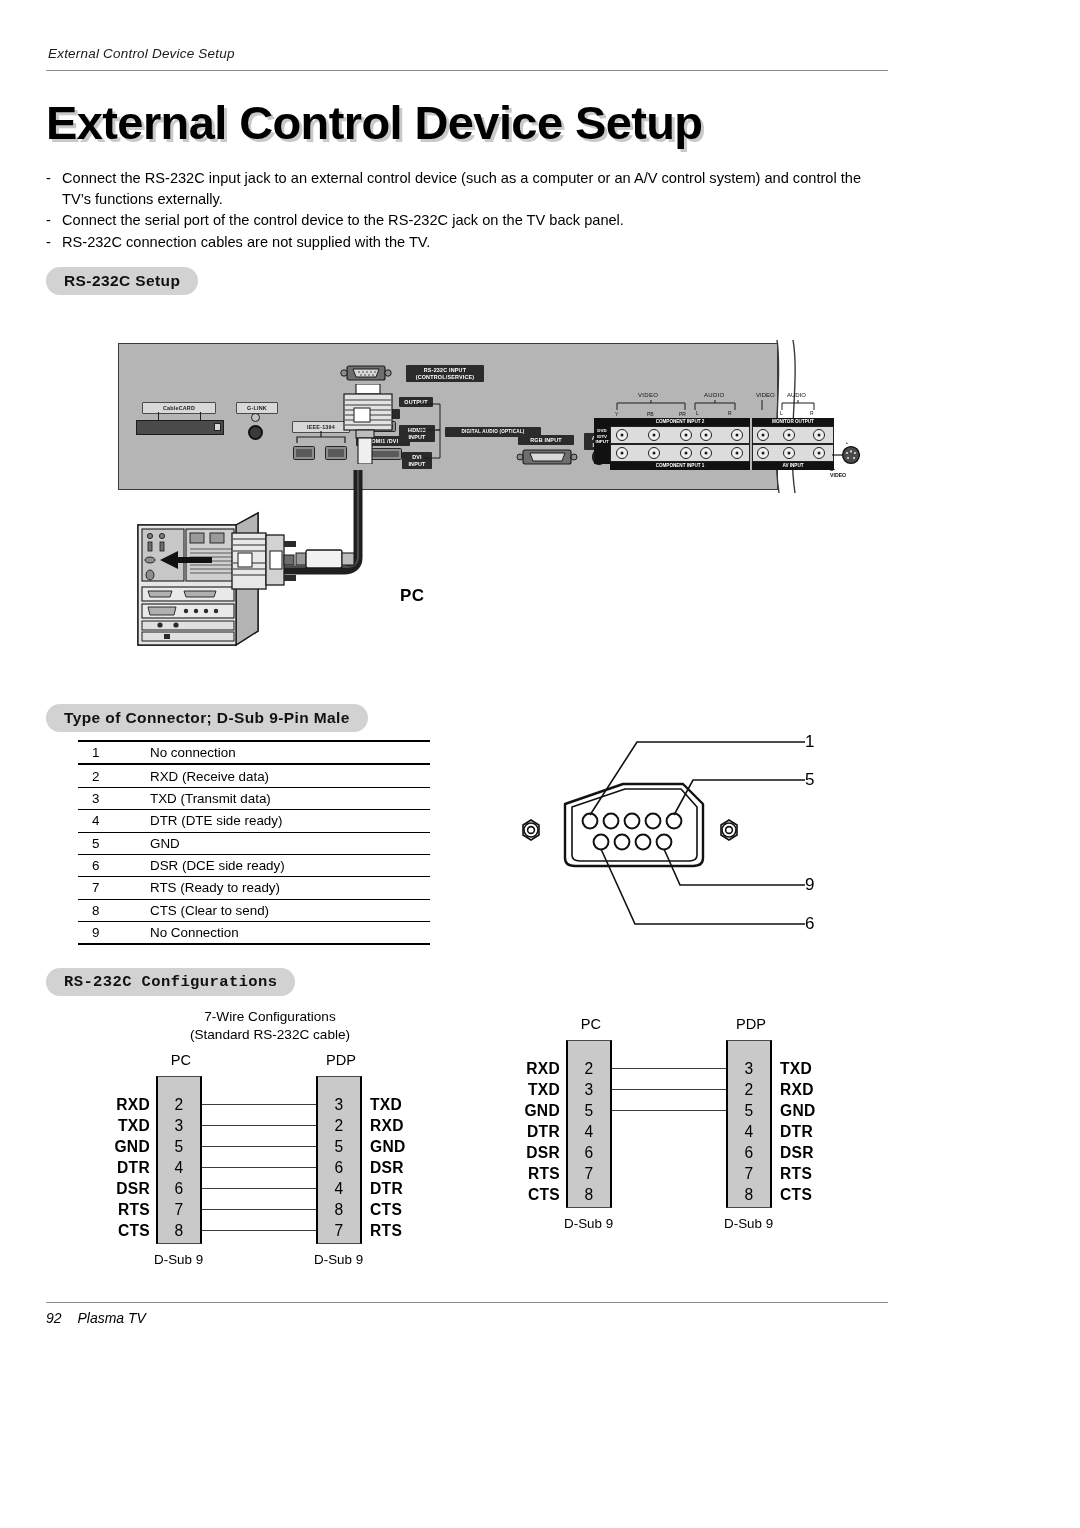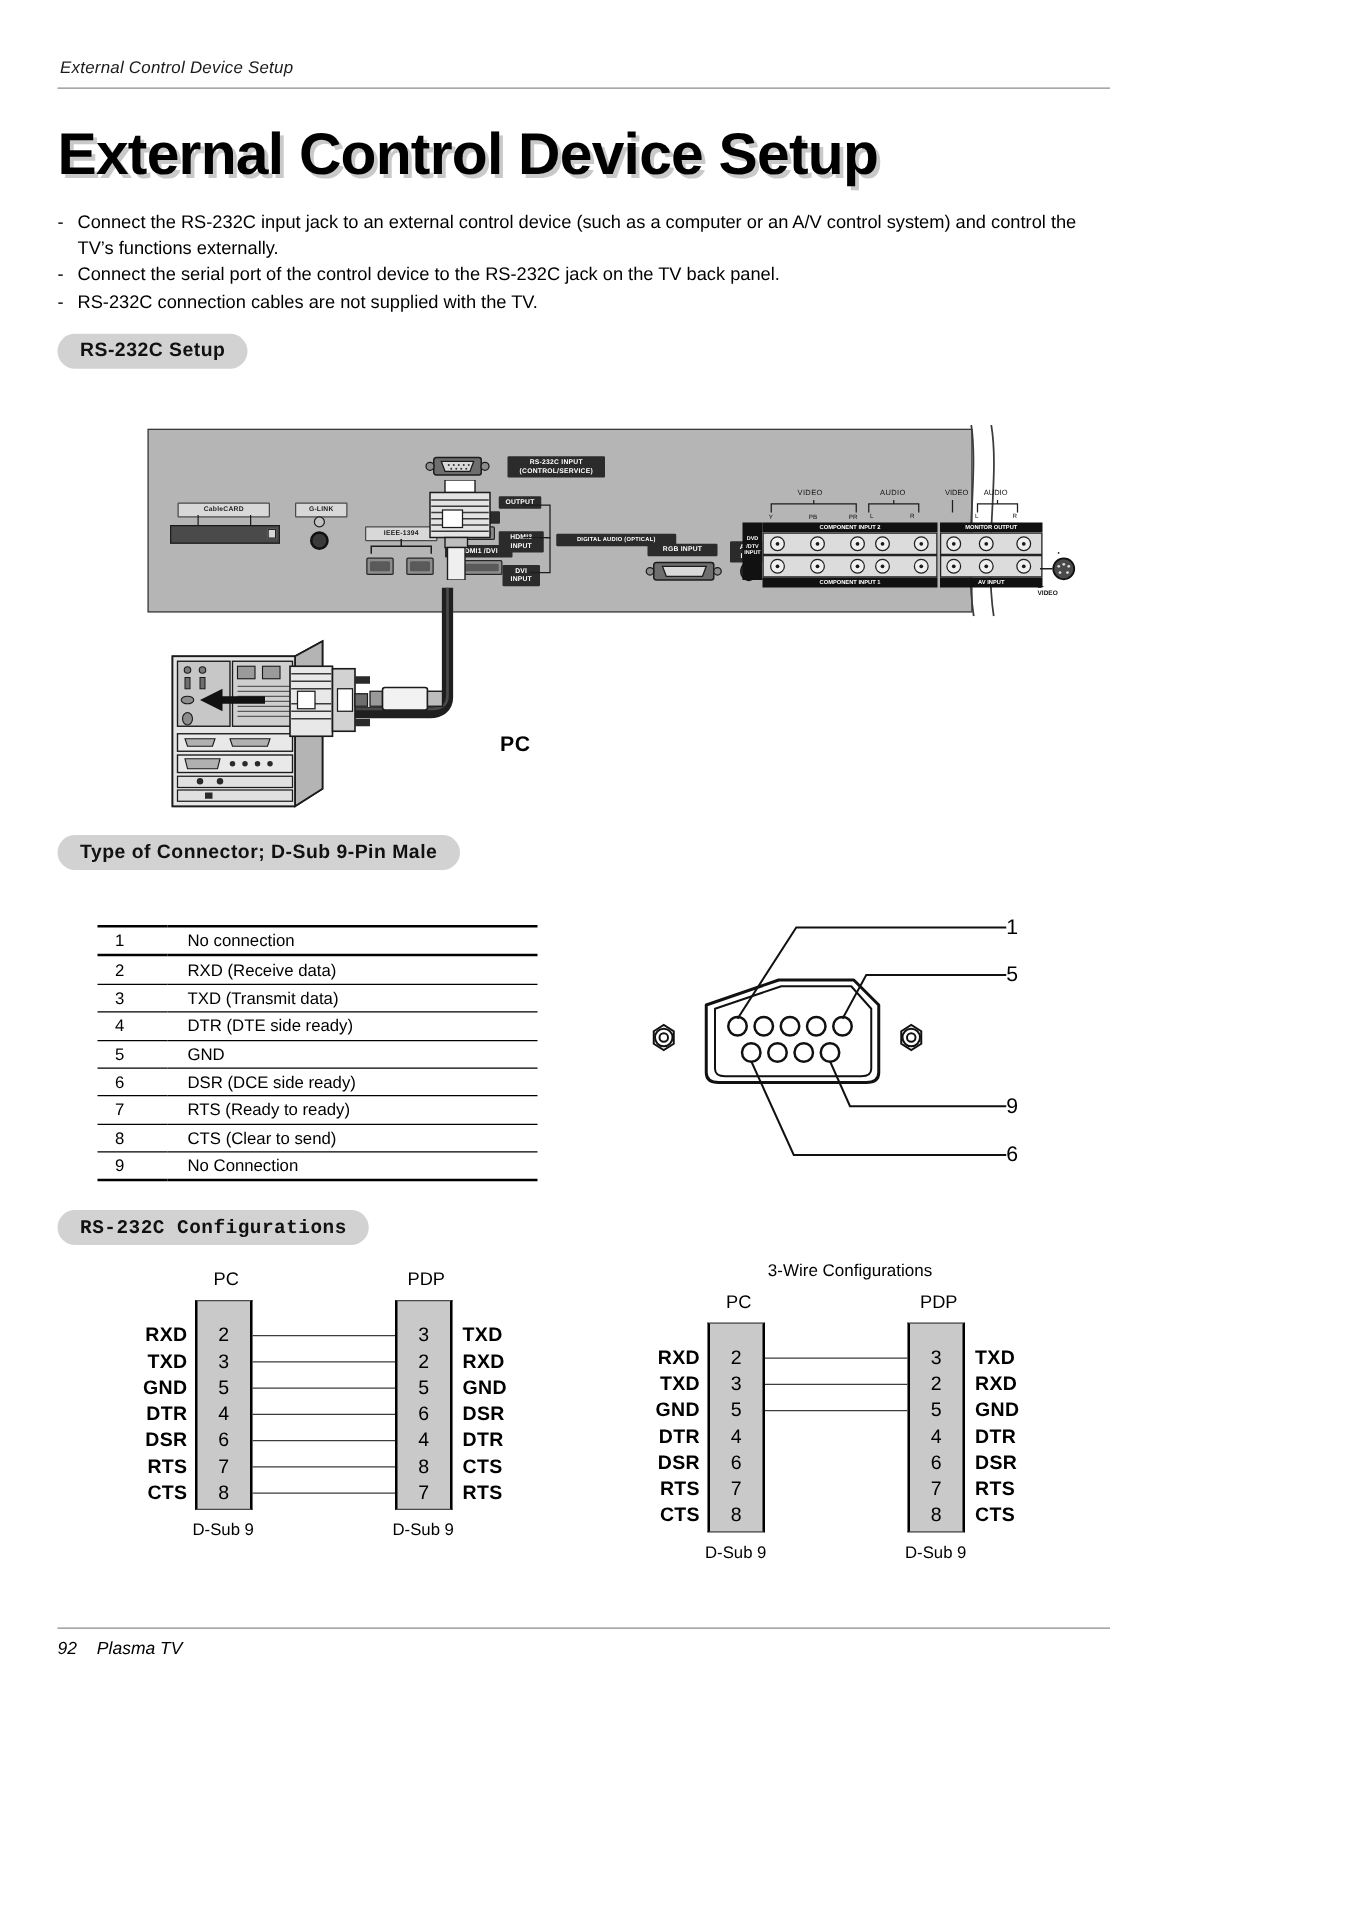--- a/index.html
+++ b/index.html
@@ -411,21 +411,21 @@
 
       <rect x="176" y="48" width="10" height="12" fill="#9a9a9a" stroke="#1b1b1b" stroke-width="1"></rect>
       <rect x="186" y="45" width="36" height="18" rx="2" fill="#f2f2f2" stroke="#1b1b1b" stroke-width="1.3"></rect>
       <rect x="222" y="48" width="12" height="12" fill="#bdbdbd" stroke="#1b1b1b" stroke-width="1.1"></rect>
 
       <path d="M92,52 L58,52 L58,46 L40,55 L58,64 L58,58 L92,58 Z" fill="#111"></path>
     </svg>
   </div>
   <div class="pc-label">PC</div>
 
-  <div class="pill" style="left:46px; top:668px;">Type of Connector; D-Sub 9-Pin Male</div>
+  <div class="pill" style="left:46px; top:704px;">Type of Connector; D-Sub 9-Pin Male</div>
 
   <table class="pintable">
     <tbody>
       <tr>
         <td class="num">1</td>
         <td class="nm">No connection</td>
       </tr>
       <tr>
         <td class="num">2</td>
         <td class="nm">RXD (Receive data)</td>
@@ -496,20 +496,24 @@
     </svg>
     <div style="position:absolute;left:300px;top:10px;font-size:17px;">1</div>
     <div style="position:absolute;left:300px;top:48px;font-size:17px;">5</div>
     <div style="position:absolute;left:300px;top:153px;font-size:17px;">9</div>
     <div style="position:absolute;left:300px;top:192px;font-size:17px;">6</div>
   </div>
 
   <div class="pill" style="left:46px; top:968px;font-family:Liberation Mono, monospace;">RS-232C Configurations</div>
 
   <div class="cfg" style="left:60px; width:420px;">
+    <div class="cfg-title">
+      <div>7-Wire Configurations</div>
+      <div>(Standard RS-232C cable)</div>
+    </div>
     <div class="wire-grid" style="height:230px; margin-top:8px;">
       <div class="cfg-endlabel" style="position:absolute; left:82px; width:78px; top:0;">PC</div>
       <div class="cfg-endlabel" style="position:absolute; left:242px; width:78px; top:0;">PDP</div>
 
       <div class="conn-block" style="left:96px; top:24px; width:46px; height:168px;"></div>
       <div class="conn-block" style="left:256px; top:24px; width:46px; height:168px;"></div>
 
       <div class="pinrow sig-l" style="left:30px; top:44px; width:60px;">RXD</div>
       <div class="pinrow no" style="left:96px; top:44px; width:46px;">2</div>
       <div class="wire" style="left:142px; top:52px; width:114px;"></div>
@@ -552,21 +556,20 @@
       <div class="pinrow no" style="left:256px; top:170px; width:46px;">7</div>
       <div class="pinrow sig-r" style="left:310px; top:170px; width:60px;">RTS</div>
 
       <div class="dsub9" style="left:94px; top:200px;">D-Sub 9</div>
       <div class="dsub9" style="left:254px; top:200px;">D-Sub 9</div>
     </div>
   </div>
 
   <div class="cfg" style="left:470px; width:420px;">
     <div class="cfg-title">
-      <div>3-Wire Configurations</div>
     </div>
     <div class="wire-grid" style="height:230px; margin-top:8px;">
       <div class="cfg-endlabel" style="position:absolute; left:82px; width:78px; top:0;">PC</div>
       <div class="cfg-endlabel" style="position:absolute; left:242px; width:78px; top:0;">PDP</div>
 
       <div class="conn-block" style="left:96px; top:24px; width:46px; height:168px;"></div>
       <div class="conn-block" style="left:256px; top:24px; width:46px; height:168px;"></div>
 
       <div class="pinrow sig-l" style="left:30px; top:44px; width:60px;">RXD</div>
       <div class="pinrow no" style="left:96px; top:44px; width:46px;">2</div>

